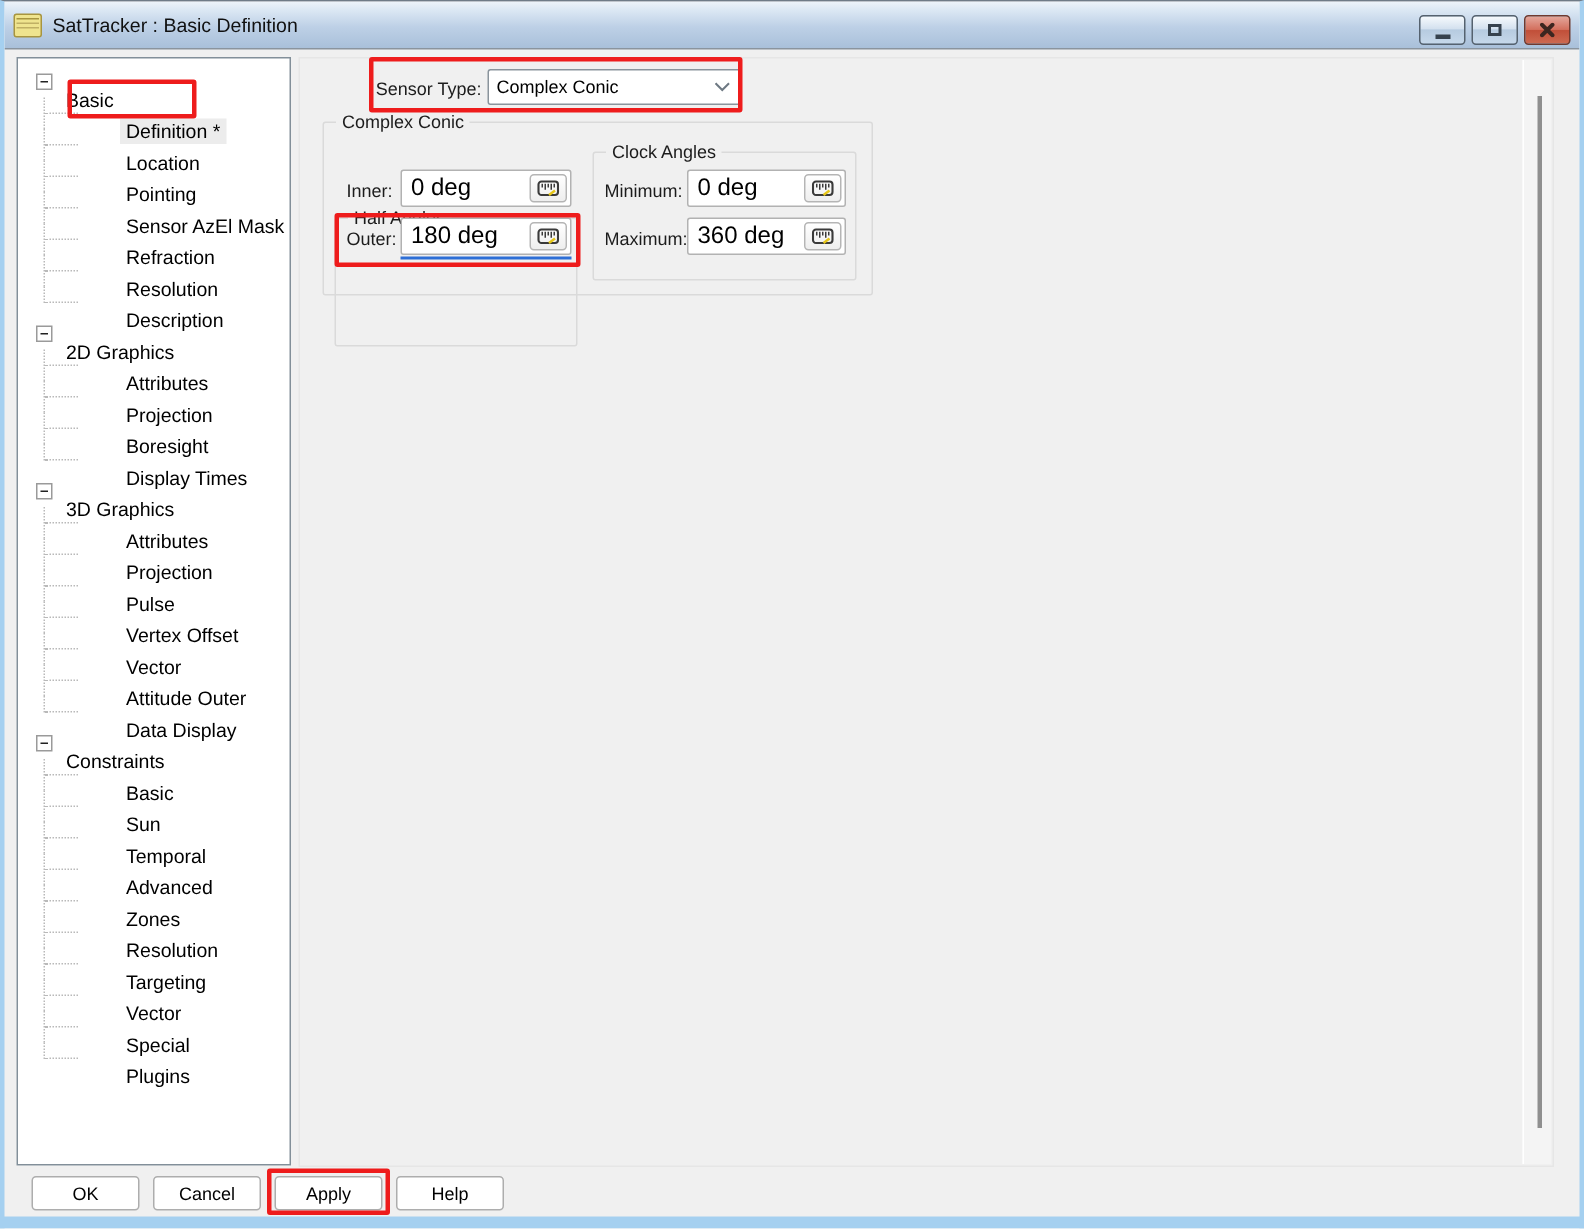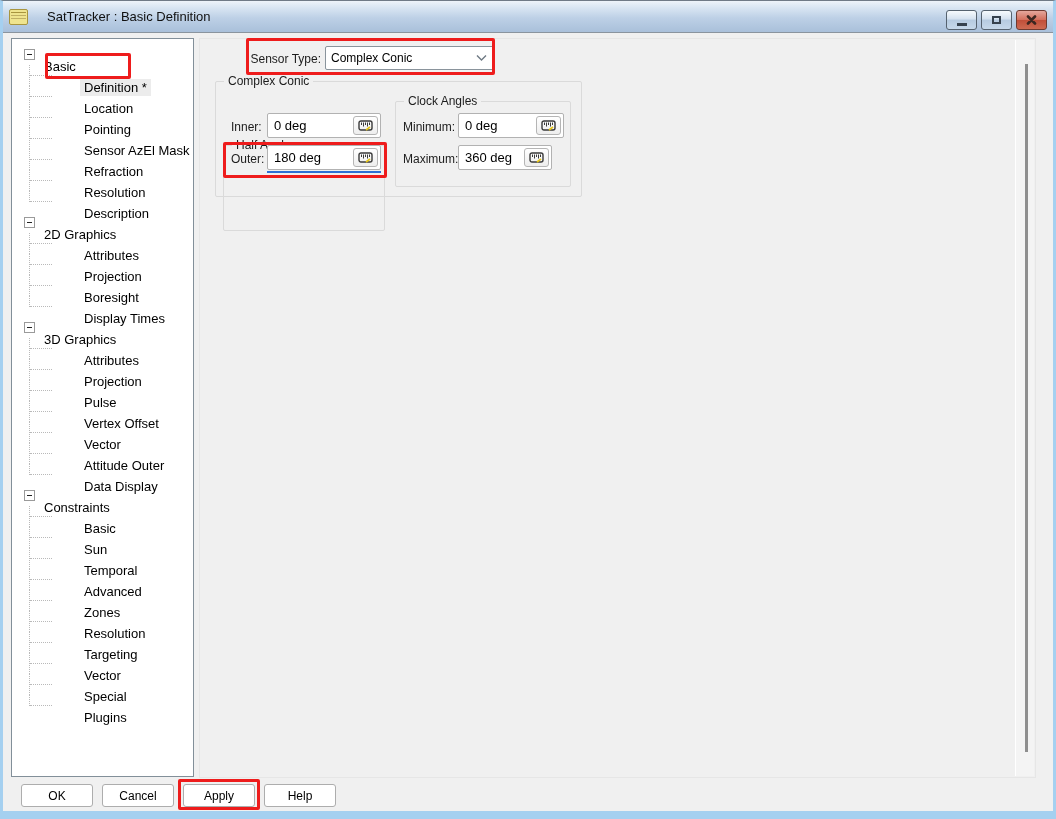--- a/index.html
+++ b/index.html
@@ -13,21 +13,21 @@
   *{box-sizing:border-box;margin:0;padding:0;}
   body{font-family:"Liberation Sans","DejaVu Sans",sans-serif;background:#fff;}
   .window{position:relative;width:1056px;height:819px;overflow:hidden;
     background:#f0f0f0;border:1px solid #707b87;
     border-left:3px solid var(--frame-blue);
     border-right:3px solid var(--frame-blue);
     border-bottom:8px solid var(--frame-blue);}
   
   .titlebar{position:absolute;left:0;top:0;right:0;height:32px;
     background:linear-gradient(to bottom,#eef4fa 0%,var(--titlebar-top) 18%,var(--titlebar-mid) 55%,var(--titlebar-bottom) 100%);
-    border-bottom:1px solid #8a949e;display:flex;align-items:center;gap:12px;}
+    border-bottom:1px solid #8a949e;display:flex;align-items:center;}
   .app-icon{width:19px;height:16px;margin:0 7px 0 6px;position:relative;
     background:#efe48e;border:1px solid #a8953f;border-radius:2px;}
   .app-icon:before{content:"";position:absolute;left:1px;right:1px;top:2px;height:1px;background:#a8953f;box-shadow:0 3px 0 #c0b064,0 6px 0 #c0b064;}
   .title-text{font-size:13px;color:#101010;}
   .caption-buttons{position:absolute;right:6px;top:9px;display:flex;gap:4px;}
   .cap-btn{width:31px;height:20px;border:1px solid #55626f;border-radius:3px;
     background:linear-gradient(to bottom,#f6fafd 0%,#d4e1ef 45%,#b6cbe0 50%,#c6d8ea 100%);
     display:flex;align-items:center;justify-content:center;cursor:default;}
   .cap-btn.close{background:linear-gradient(to bottom,#e4a79c 0%,#d3705e 48%,#c14f39 52%,#cd6a52 100%);border-color:#6e3a30;}
   .glyph-min{width:10px;height:3px;background:#36424e;margin-top:8px;}
@@ -56,21 +56,21 @@
   .flabel{position:absolute;font-size:12px;color:#1c1c1c;}
   .dropdown{position:absolute;left:322px;top:45px;width:169px;height:24px;background:#fff;
     border:1px solid #8a949c;border-radius:2px;display:flex;align-items:center;
     font-size:12px;color:#000;padding-left:5px;cursor:default;}
   .dd-chevron{position:absolute;right:6px;top:7px;}
   .groupbox{position:absolute;border:1px solid #dadada;border-radius:2px;}
   .legend{position:absolute;top:-8px;left:8px;background:#f0f0f0;padding:0 4px;font-size:12px;color:#1c1c1c;white-space:nowrap;}
   .field{position:absolute;height:25px;background:#fff;border:1px solid #b2b2b2;border-radius:2px;
     display:flex;align-items:center;}
   .field input{border:none;outline:none;flex:1;min-width:0;font-family:"Liberation Sans","DejaVu Sans",sans-serif;
-    font-size:13px;color:#000;padding-left:6px;background:transparent;}
+    font-size:16px;color:#000;padding-left:6px;background:transparent;}
   .unit-btn{flex:none;width:25px;height:19px;margin-right:2px;border:1px solid #b5b5b5;border-radius:3px;
     background:linear-gradient(to bottom,#ffffff,#eeeeee);display:flex;align-items:center;justify-content:center;cursor:default;}
   .focus-underline{position:absolute;left:264px;top:170px;width:114px;height:2px;background:var(--underline);}
   
   .btn{position:absolute;top:783px;width:72px;height:23px;background:#fff;border:1px solid #adadad;
     border-radius:3px;font-size:12px;color:#000;display:flex;align-items:center;justify-content:center;cursor:default;
     font-family:"Liberation Sans","DejaVu Sans",sans-serif;}
   
   .annot{position:absolute;border:3px solid var(--annotation);border-radius:2px;pointer-events:none;}
 </style>
@@ -309,21 +309,21 @@
     <input value="0 deg" style="">
     <div class="unit-btn">
       <svg width="15" height="12" viewBox="0 0 15 12">
         <rect x="1" y="1" width="13" height="9" rx="2" fill="none" stroke="#3a3a3a" stroke-width="1.4"></rect>
         <path d="M3.5 2.5 V5 M5.5 2.5 V6.5 M7.5 2.5 V5 M9.5 2.5 V6.5 M11.5 2.5 V5" stroke="#3a3a3a" stroke-width="1"></path>
         <path d="M8 10 L12 7" stroke="#e6c619" stroke-width="1.6"></path>
       </svg>
     </div>
   </div>
   <div class="flabel" style="left:400px;top:151px;">Maximum:</div>
-  <div class="field" style="left:455px;top:144px;width:94px;">
+  <div class="field" style="left:455px;top:144px;width:106px;">
     <input value="360 deg" style="">
     <div class="unit-btn">
       <svg width="15" height="12" viewBox="0 0 15 12">
         <rect x="1" y="1" width="13" height="9" rx="2" fill="none" stroke="#3a3a3a" stroke-width="1.4"></rect>
         <path d="M3.5 2.5 V5 M5.5 2.5 V6.5 M7.5 2.5 V5 M9.5 2.5 V6.5 M11.5 2.5 V5" stroke="#3a3a3a" stroke-width="1"></path>
         <path d="M8 10 L12 7" stroke="#e6c619" stroke-width="1.6"></path>
       </svg>
     </div>
   </div>
 

